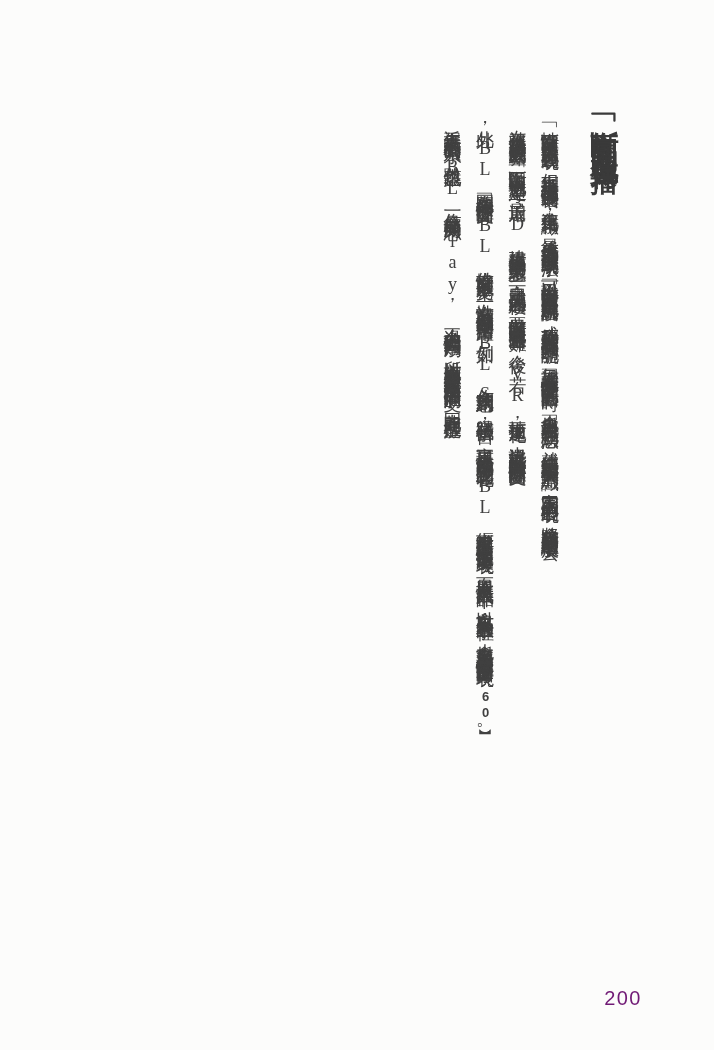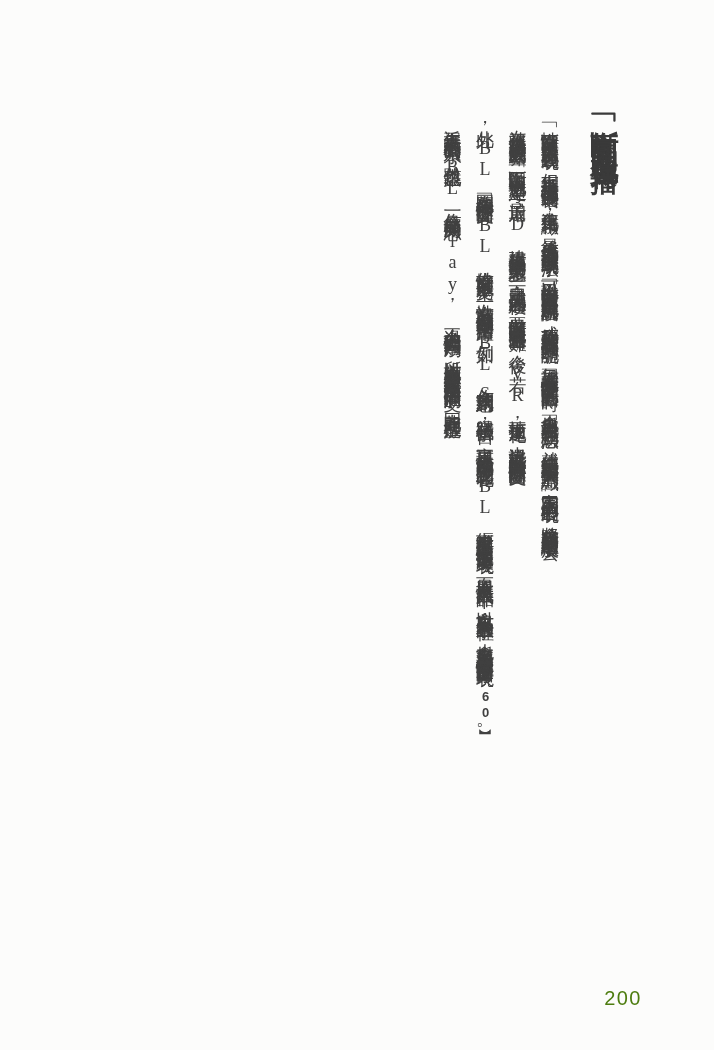--- a/index.html
+++ b/index.html
@@ -51,21 +51,21 @@
     font-size: 13px;
     letter-spacing: 0.5px;
   }
   .page-number {
     position: absolute;
     right: 72px;
     bottom: 40px;
     font-family: "Liberation Sans", "DejaVu Sans", sans-serif;
     font-size: 20px;
     letter-spacing: 1.5px;
-    color: #4d7c0f;
+    color: #701a75;
   }
 </style>
 </head>
 <body>
 
 <div class="page">
 
   <div class="text-block">
 
     <h1 class="chapter-title">「斷面圖」的進化與傳播</h1>

